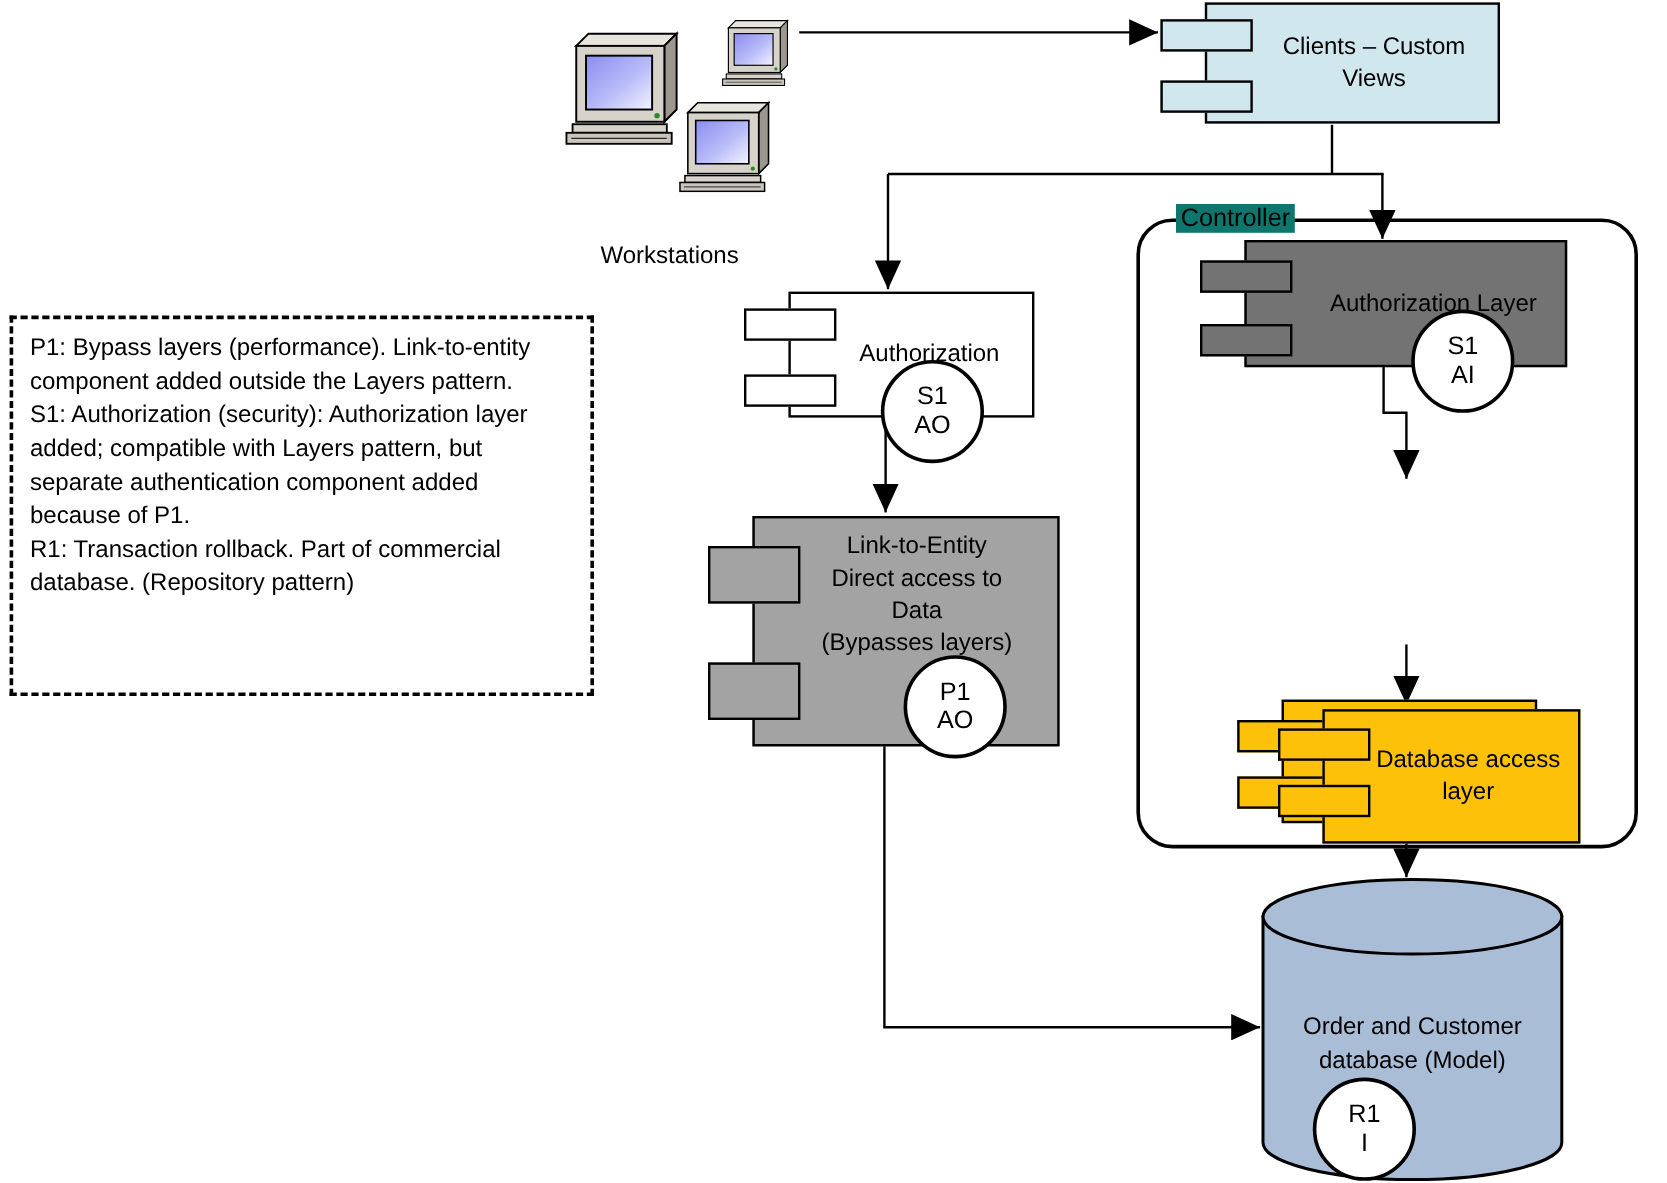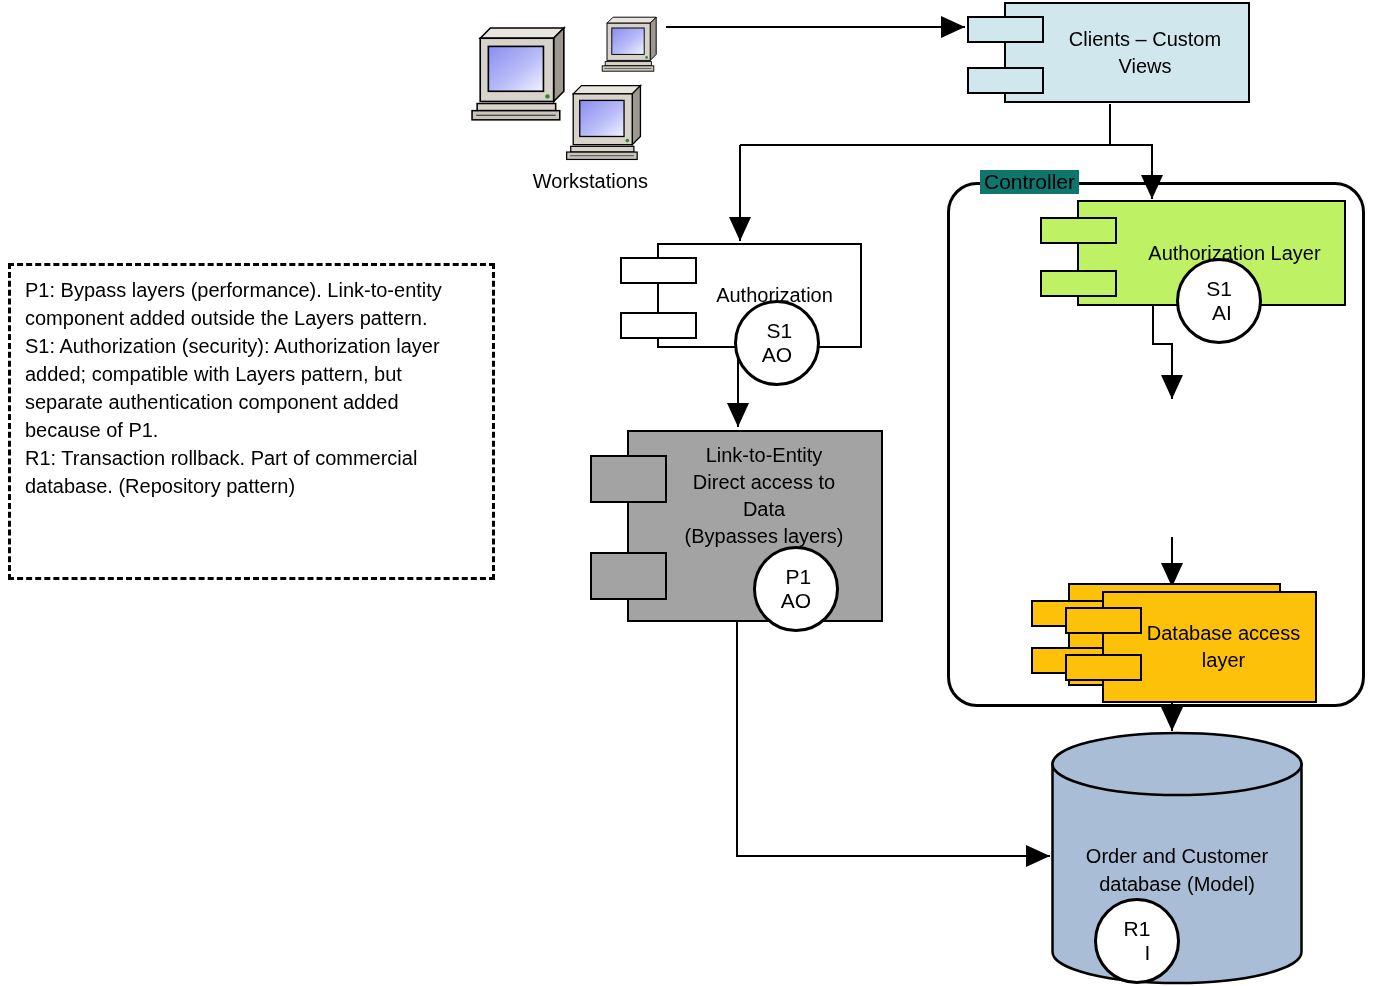--- a/index.html
+++ b/index.html
@@ -8,32 +8,32 @@
   .svg-layer{position:absolute;left:0;top:0;z-index:2;}
   
   .comp{position:absolute;border:2.5px solid #000;box-sizing:border-box;z-index:3;}
   .tab{position:absolute;left:-39px;width:77px;height:27px;border:2.5px solid #000;
        box-sizing:border-box;background:inherit;}
   .comp-label{position:absolute;inset:0;display:flex;align-items:center;justify-content:center;
        text-align:center;white-space:pre-line;font-size:20px;line-height:1.35;}
   
   .badge{position:absolute;width:86px;height:86px;border:3px solid #000;border-radius:50%;
        background:#fff;box-sizing:border-box;display:flex;align-items:center;justify-content:center;
-       text-align:right;white-space:pre-line;font-size:21px;line-height:1.15;z-index:4;}
+       text-align:center;white-space:pre-line;font-size:21px;line-height:1.15;z-index:4;}
   
   .controller{position:absolute;left:947px;top:182px;width:418px;height:525px;
        border:3px solid #000;border-radius:30px;box-sizing:border-box;z-index:1;}
   .controller-label{position:absolute;top:-15px;left:30px;background:#0f766e;padding:0 4px;
        font-size:21px;z-index:2;}
   
   .tactics{position:absolute;left:8px;top:263px;width:487px;height:317px;box-sizing:border-box;
        border:3px dashed #000;padding:10px 18px 10px 14px;z-index:3;}
   .tactics h2{margin:0 0 3px 0;font-size:25px;line-height:1.2;}
   .tactics p{margin:0;font-size:20px;line-height:1.4;}
-  .plain-label{position:absolute;text-align:right;font-size:20px;z-index:3;}
+  .plain-label{position:absolute;text-align:center;font-size:20px;z-index:3;margin-top:32px;}
   .cyl-label{position:absolute;left:1060px;top:842px;width:234px;text-align:center;
        white-space:pre-line;font-size:20px;line-height:1.4;z-index:4;}
 </style>
 </head>
 <body>
 
 <div class="canvas">
 
   <svg class="svg-layer" width="1389" height="986">
     <defs>
@@ -100,21 +100,21 @@
 Data
 (Bypasses layers)</div>
   </div>
   <div class="badge" style="left:753px;top:546px;">P1
 AO</div>
 
   <div class="controller">
     <div class="controller-label">Controller</div>
   </div>
 
-  <div class="comp" style="left:1077px;top:200px;width:269px;height:106px;background:#bef264;">
+  <div class="comp" style="left:1037px;top:200px;width:269px;height:106px;background:#737373;">
     <div class="tab" style="top:15px;"></div>
     <div class="tab" style="top:68px;"></div>
     <div class="comp-label" style="padding-left:46px;">Authorization Layer</div>
   </div>
   <div class="badge" style="left:1176px;top:258px;">S1
 AI</div>
 
 
   <div class="comp" style="left:1068px;top:583px;width:213px;height:103px;background:#fcc108;">
     <div class="tab" style="top:15px;"></div>

